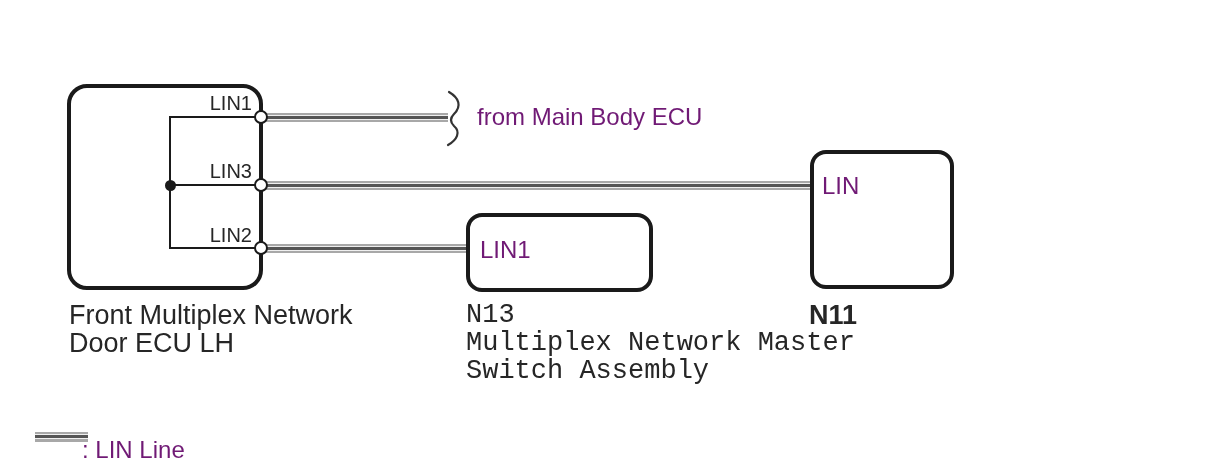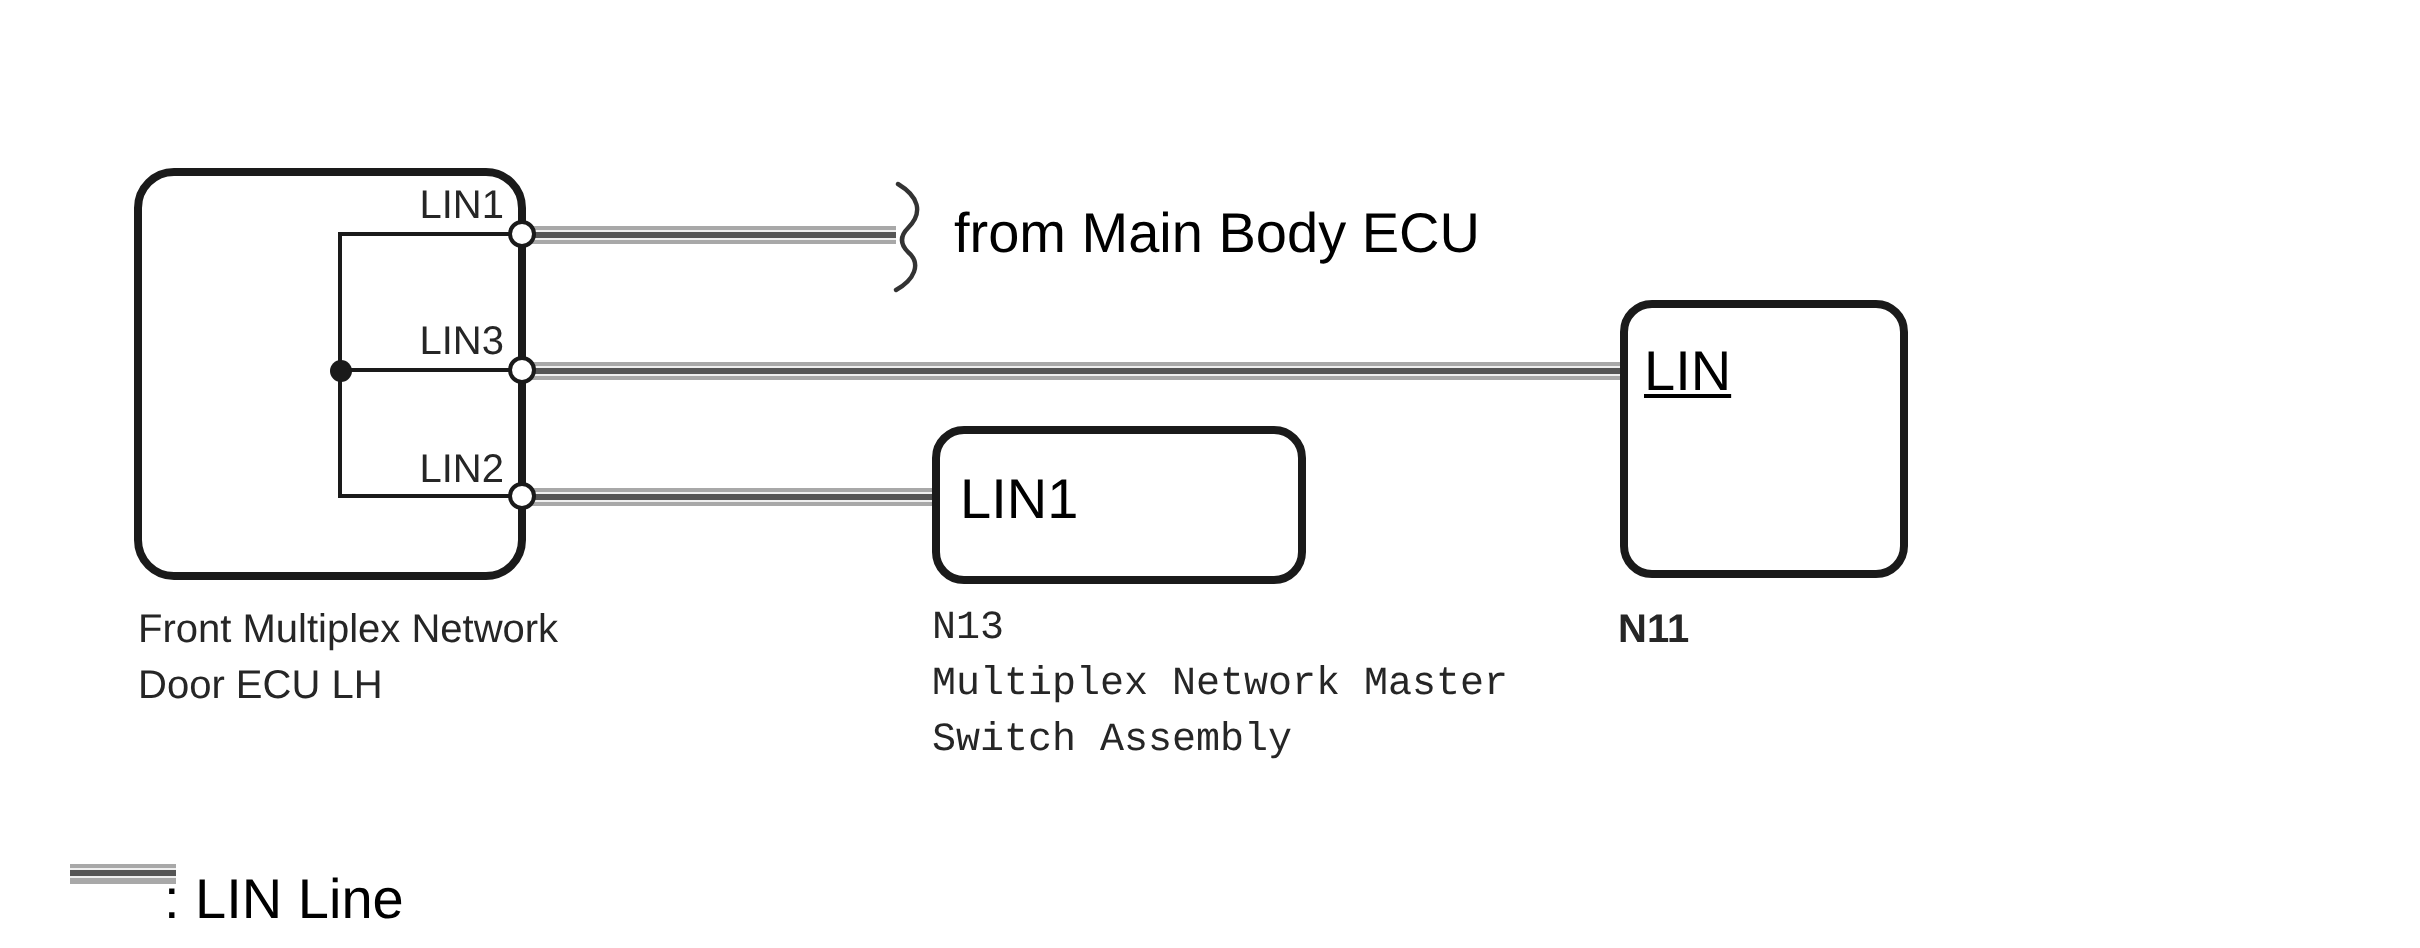--- a/index.html
+++ b/index.html
@@ -39,37 +39,37 @@
     z-index: 5;
   }
   .dot {
     position: absolute;
     width: 11px; height: 11px;
     border-radius: 50%;
     background: #1a1a1a;
   }
   .label {
     position: absolute;
-    font-size: 28px;
+    font-size: 24px;
     line-height: 22px;
     white-space: nowrap;
-    color: #000000;
+    color: #701a75;
   }
   .pin-label-block {
     position: absolute;
     left: 168px;
     width: 84px;
     text-align: right;
     font-size: 20px;
     line-height: 22px;
     white-space: nowrap;
   }
   .caption {
     position: absolute;
-    font-size: 20px;
+    font-size: 27px;
     line-height: 28px;
     white-space: nowrap;
     color: #262626;
   }
   .break-svg { position: absolute; z-index: 6; }
 </style>
 </head>
 <body>
 
 <div id="canvas">
@@ -107,21 +107,21 @@
 
   <div class="box" style="left:466px; top:213px; width:187px; height:79px; border-radius:16px;"></div>
   <div class="label" style="left:480px; top:239px;">LIN1</div>
   <div class="caption" style="left:466px; top:301px;font-family:Liberation Mono, monospace;">
     <div>N13</div>
     <div>Multiplex Network Master</div>
     <div>Switch Assembly</div>
   </div>
 
   <div class="box" style="left:810px; top:150px; width:144px; height:139px; border-radius:16px;"></div>
-  <div class="label" style="left:822px; top:175px;text-decoration:underline;">LIN</div>
+  <div class="label" style="left:822px; top:175px;">LIN</div>
   <div class="caption" style="left:809px; top:301px;font-weight:bold;">
     <div>N11</div>
   </div>
 
   <div class="wire" style="left:35px; top:432px; width:53px; height:10px;"></div>
   <div class="label" style="left:82px; top:427px;margin-top:12px;">: LIN Line</div>
 
 </div>
 
 </body></html>

